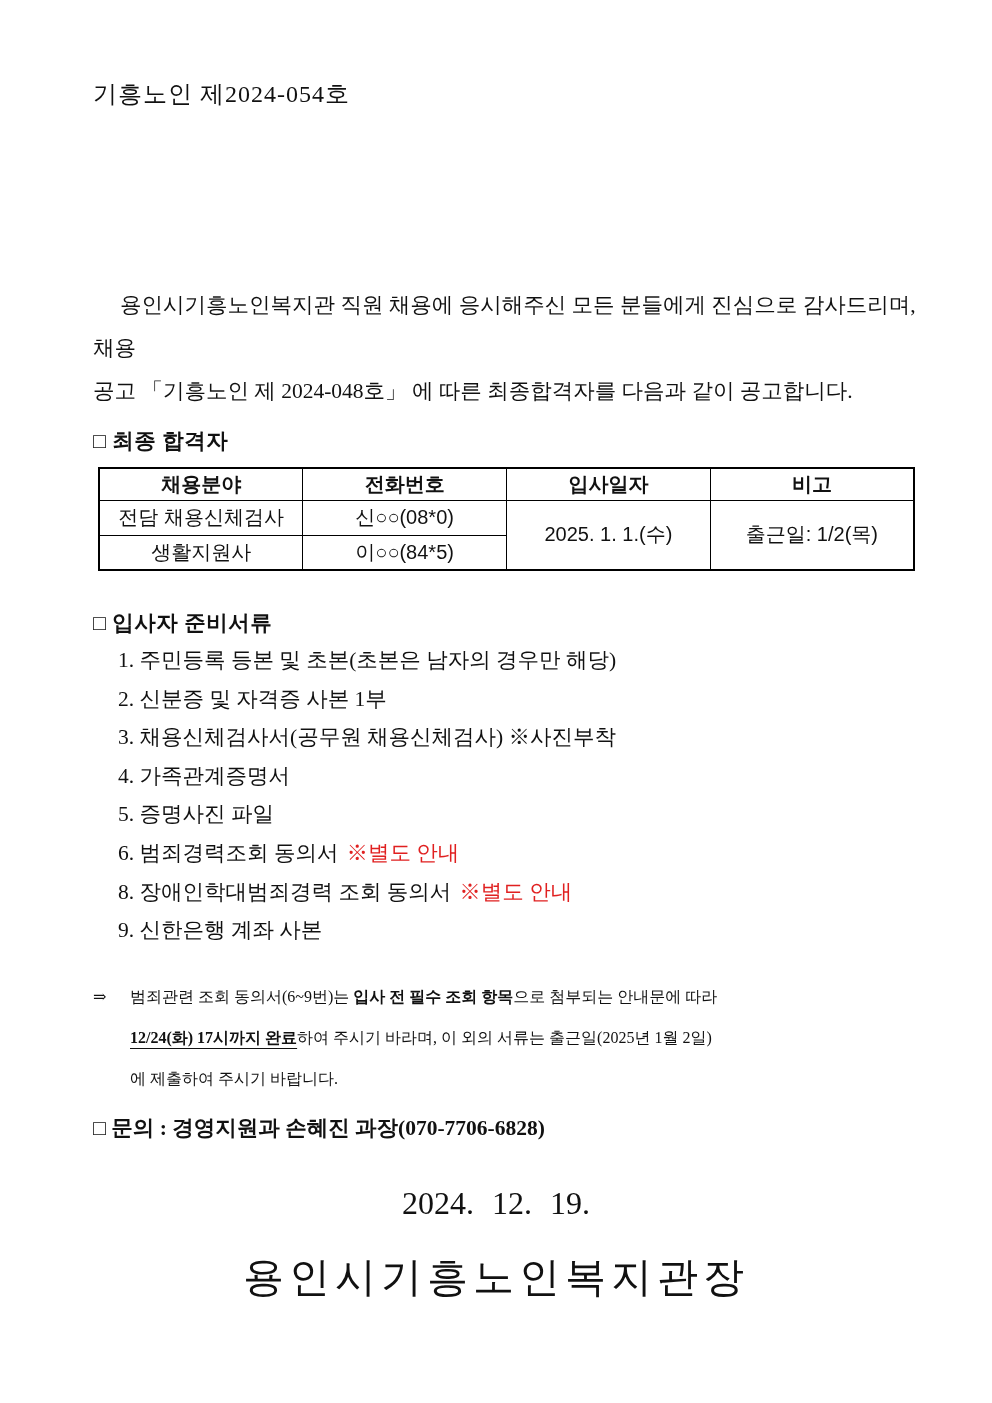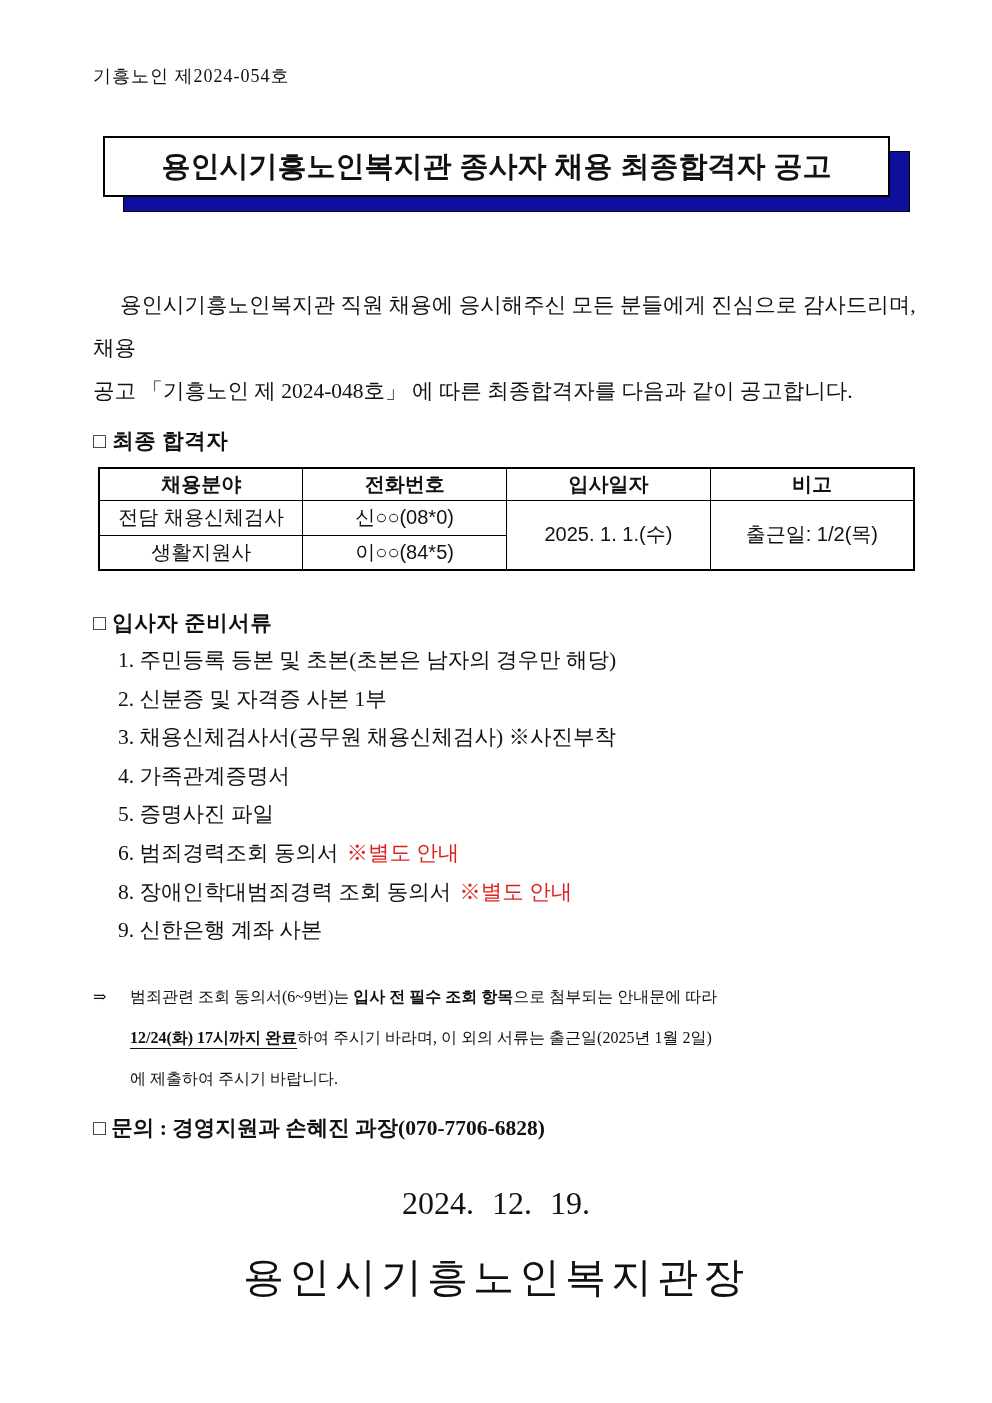--- a/index.html
+++ b/index.html
@@ -18,22 +18,22 @@
     width: 992px;
     height: 1403px;
     margin: 0 auto;
     background: #ffffff;
     overflow: hidden;
   }
 
   
   .doc-number {
     position: absolute;
-    left: 93px; top: 64px;
-    font-size: 18px;
+    left: 93px; top: 78px;
+    font-size: 24px;
     letter-spacing: 1px;
   }
 
   
   .title-wrap { position: absolute; left: 103px; top: 136px; width: 807px; height: 77px; }
   .title-shadow {
     position: absolute;
     left: 20px; top: 15px;
     width: 787px; height: 61px;
     background: var(--navy);
@@ -156,24 +156,20 @@
     letter-spacing: 5px;
   }
 </style>
 </head>
 <body>
 
 <div class="page">
 
   <div class="doc-number">기흥노인 제2024-054호</div>
 
-  <div class="title-wrap">
-    <div class="title-shadow"></div>
-    <div class="title-box">용인시기흥노인복지관 종사자 채용 최종합격자 공고</div>
-  </div>
 
   <div class="intro">
     <div class="line1">용인시기흥노인복지관 직원 채용에 응시해주신 모든 분들에게 진심으로 감사드리며, 채용</div>
     <div class="line2">공고 「기흥노인 제 2024-048호」 에 따른 최종합격자를 다음과 같이 공고합니다.</div>
   </div>
 
   <div class="section-heading heading-final">□ 최종 합격자</div>
 
   <table class="pass-table">
     <thead>

